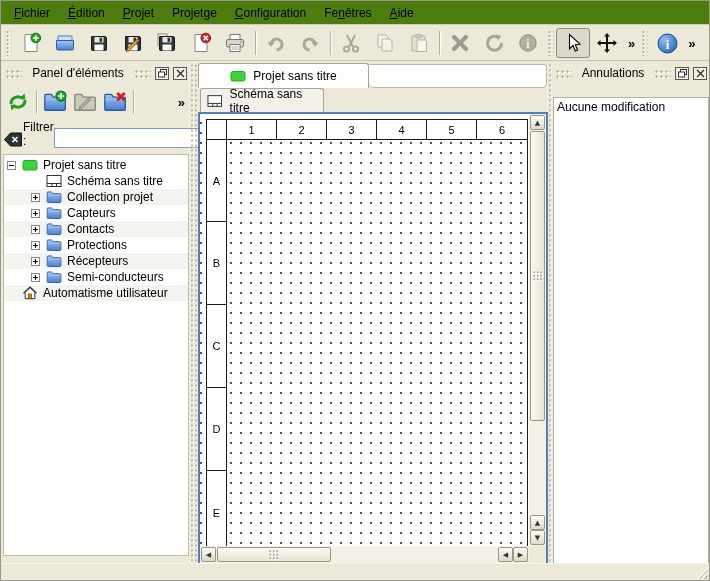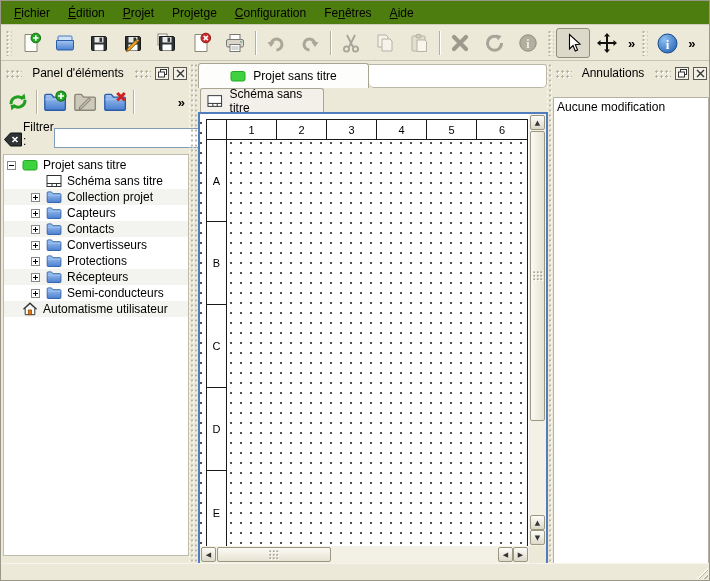--- a/index.html
+++ b/index.html
@@ -421,29 +421,20 @@
           </span>
           <span class="tlabel">Contacts</span>
         </div>
       <div class="trow d1">
           <span class="exp plus"></span>
           <span class="ticon">
             <svg width="16" height="16">
               <use href="#s-folder"></use>
             </svg>
           </span>
-          <span class="tlabel">Convertisseurs</span>
-        </div>
-      <div class="trow d1">
-          <span class="exp plus"></span>
-          <span class="ticon">
-            <svg width="16" height="16">
-              <use href="#s-folder"></use>
-            </svg>
-          </span>
           <span class="tlabel">Protections</span>
         </div>
       <div class="trow d1 alt">
           <span class="exp plus"></span>
           <span class="ticon">
             <svg width="16" height="16">
               <use href="#s-folder"></use>
             </svg>
           </span>
           <span class="tlabel">Récepteurs</span>

